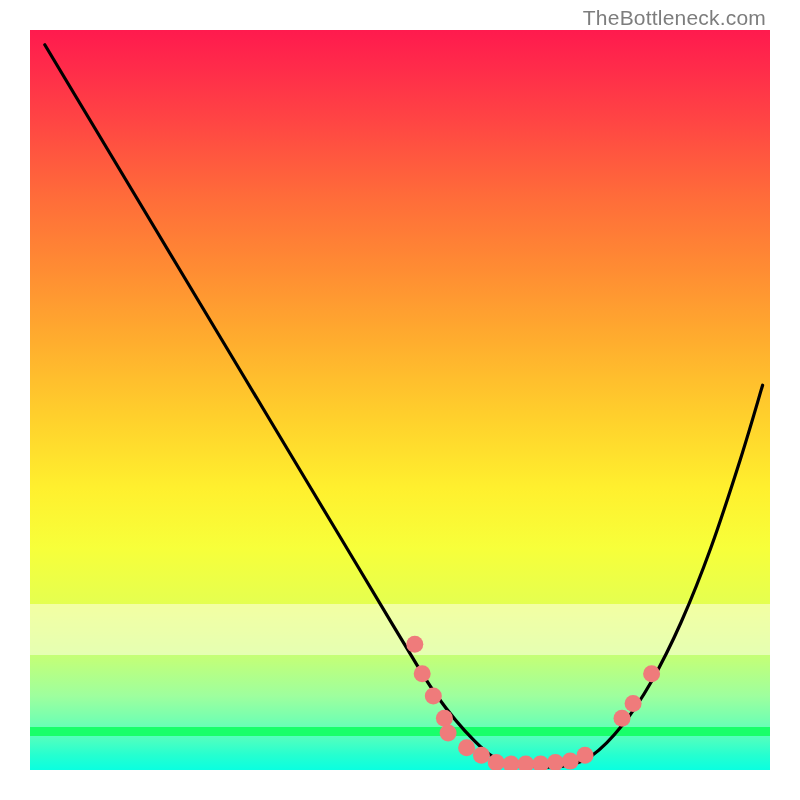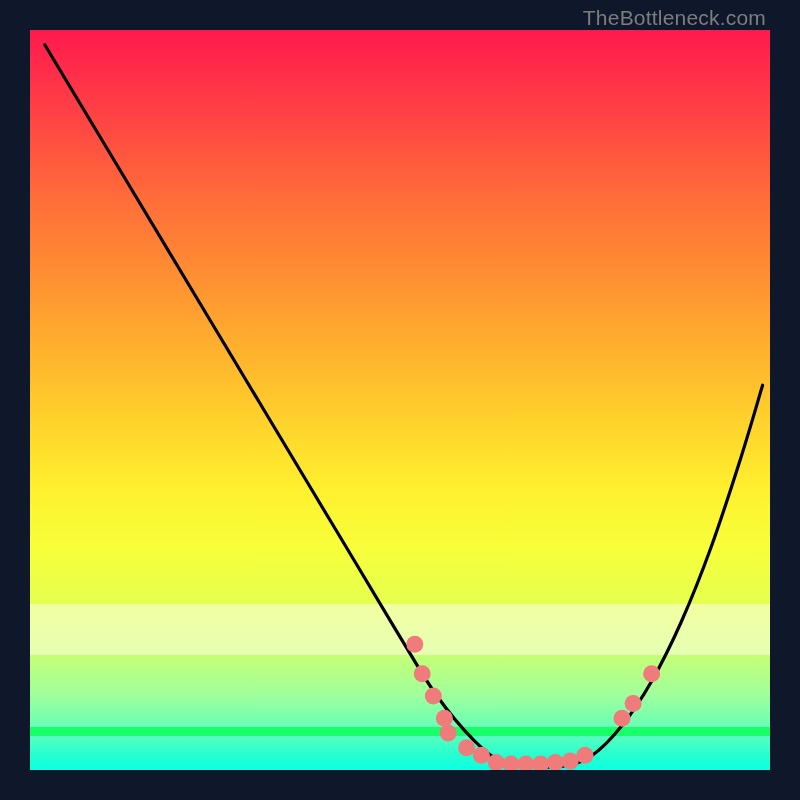--- a/index.html
+++ b/index.html
@@ -10,21 +10,21 @@
     background: #000000;
     font-family: Arial, Helvetica, sans-serif;
     overflow: hidden;
   }
   .frame {
     position: absolute;
     top: 0;
     left: 0;
     width: 800px;
     height: 800px;
-    background: #0f172a;
+    background: #ffffff;
   }
   .plot-area {
     position: absolute;
     top: 30px;
     left: 30px;
     width: 740px;
     height: 740px;
     overflow: hidden;
   }
   .gradient-bg {

